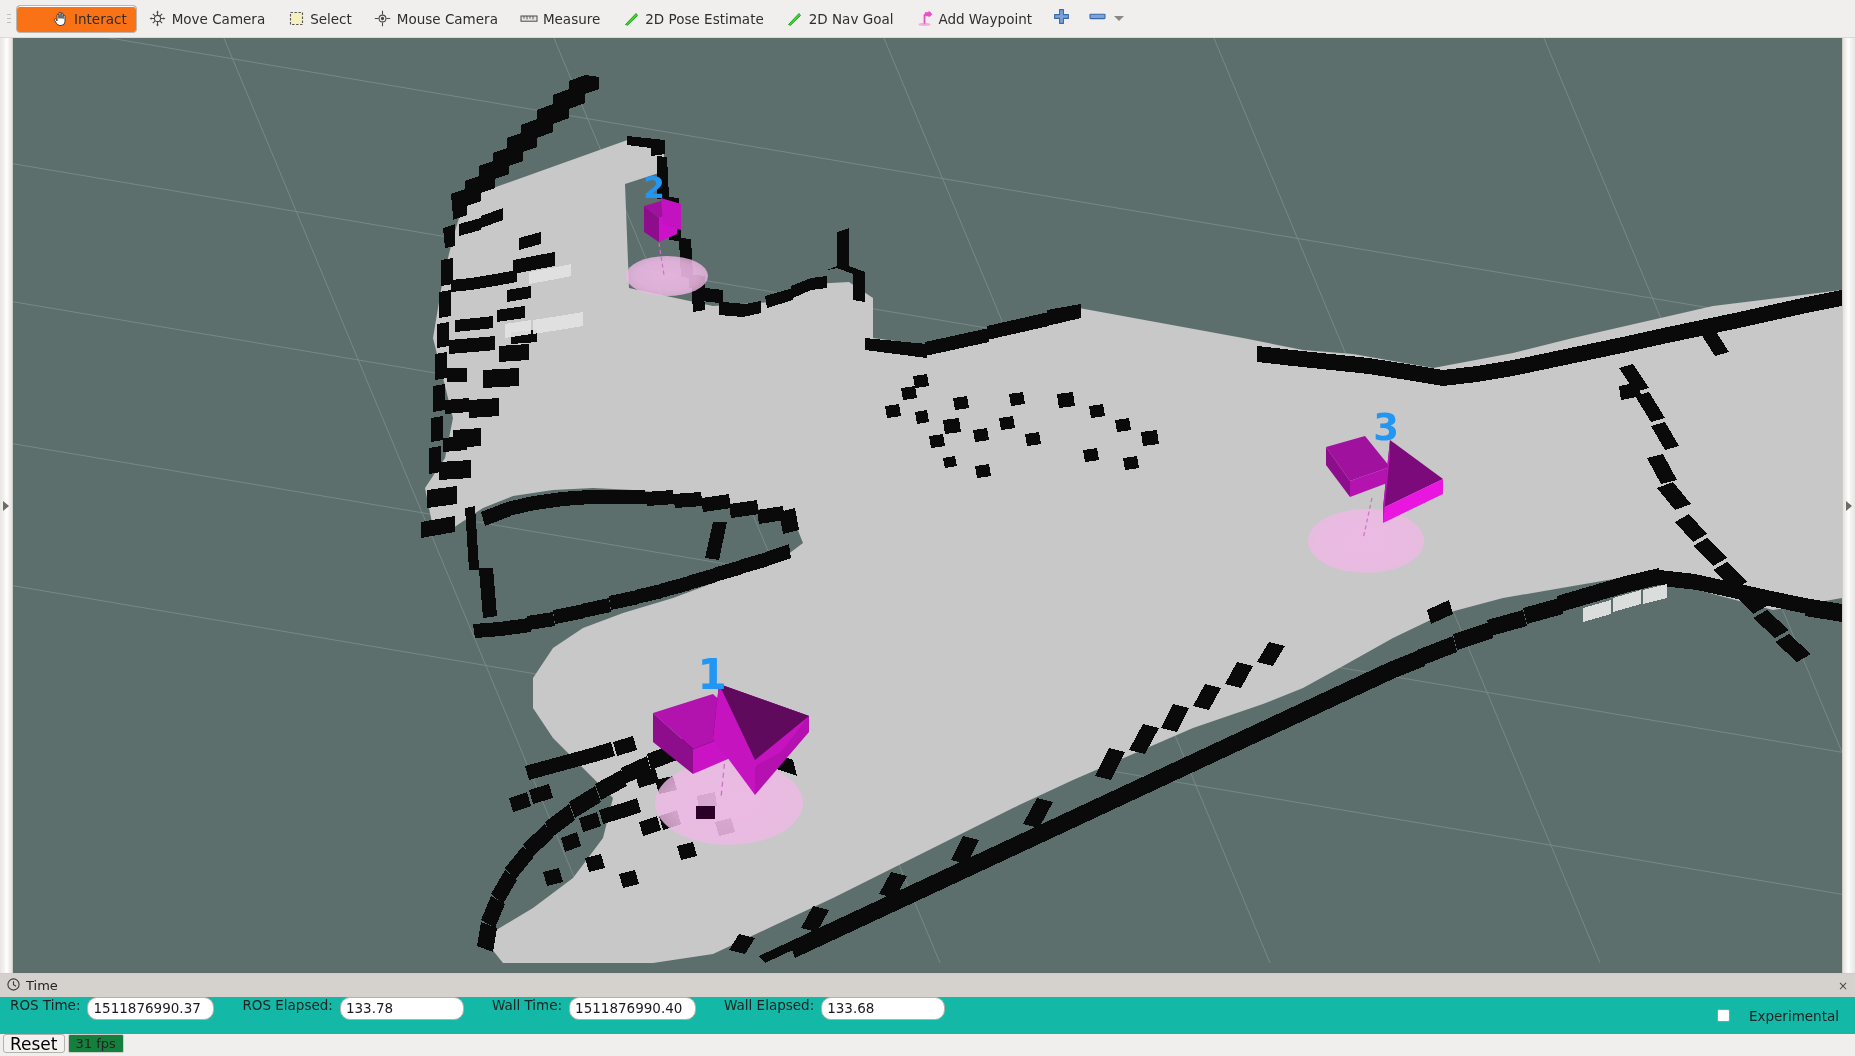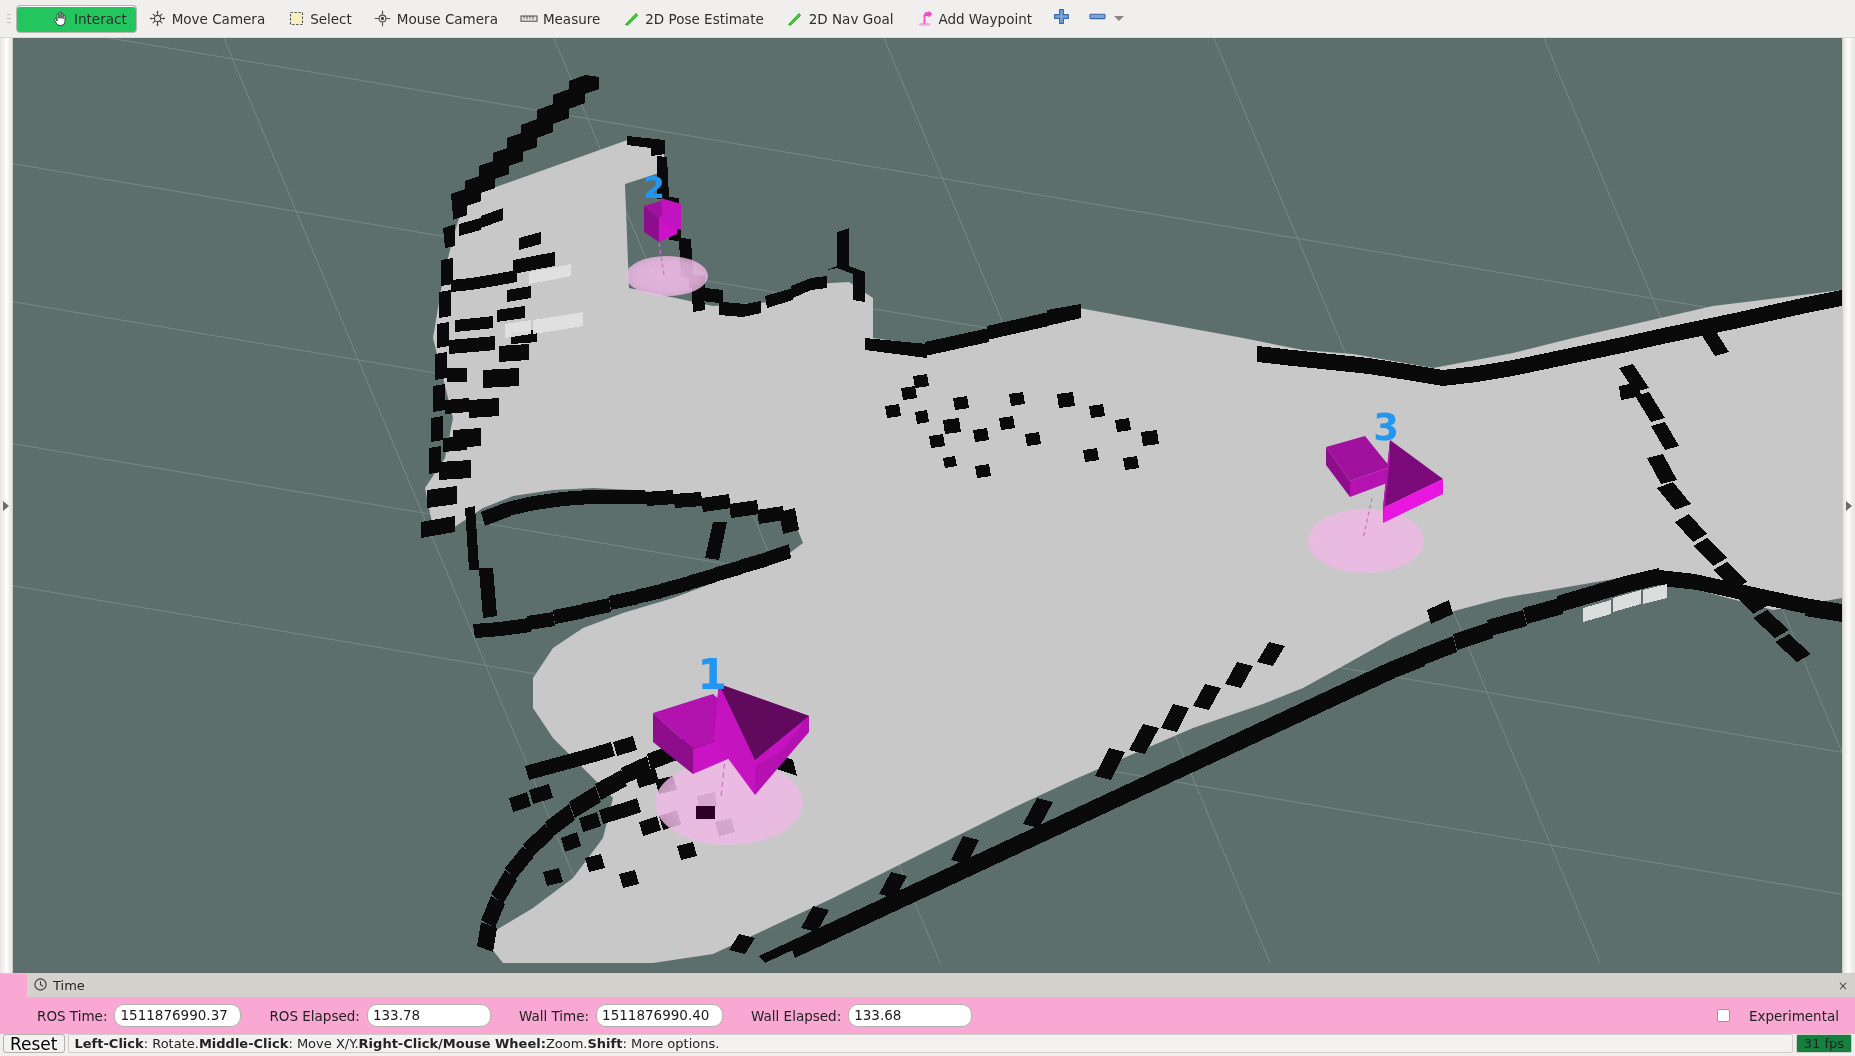--- a/index.html
+++ b/index.html
@@ -27,21 +27,21 @@
   }
   .tb-grip i { display:block; height:1px; background:#c2bfb8; width:100%; }
   .tbtn {
     display: flex; align-items: center; gap: 5px;
     height: 28px; padding: 0 9px; margin-right: 2px;
     font-size: 13.5px; color: #2e2e2e;
     border: 1px solid transparent; border-radius: 4px;
     background: transparent; white-space: nowrap; cursor: default;
   }
   .tbtn.active {
-    background: #22c55e;
+    background: #f97316;
     border: 1px solid #b9b6b0;
     box-shadow: inset 0 1px 0 #fff;
     padding-left: 34px;
   }
   .tbtn .ic { width: 18px; height: 18px; display:flex; align-items:center; justify-content:center; flex:0 0 18px; }
   .tbtn .ic svg { display:block; }
   .tb-plain { display:flex; align-items:center; height:28px; padding:0 9px; cursor:default;}
   .tb-caret { width:0;height:0;border-left:5px solid transparent;border-right:5px solid transparent;border-top:5px solid #8a8880; margin-left:7px;}
 
   
@@ -55,28 +55,28 @@
   .splitter .tri {
     position: absolute; top: 50%; left: 50%; transform: translate(-50%,-50%);
     width: 0; height: 0; border-top: 5px solid transparent; border-bottom: 5px solid transparent;
     border-left: 6px solid #6d6b66;
   }
   .splitter.right .tri { border-left: 6px solid #6d6b66; }
   #canvas3d { flex: 1; position: relative; overflow: hidden; background: #5d6f6d; }
   #canvas3d svg { position:absolute; top:0; left:0; display:block; }
 
   
-  #timepanel { background:#f9a8d4; border-top:1px solid #cfcdc8;padding-left:27px; }
+  #timepanel { background:#14b8a6; border-top:1px solid #cfcdc8; }
   #timehdr {
     height: 23px; background: #d5d2cd;
     display: flex; align-items: center; padding-left: 7px; gap: 6px;
     font-size: 13px; color: #232323; position: relative;
   }
   #timehdr .closeX { position:absolute; right:7px; top:50%; transform:translateY(-50%); font-size:12px; color:#4a4a4a;}
-  #timerow { height: 37px; display:flex; align-items:center; padding: 0 10px; gap: 0; }
+  #timerow { height: 37px; display:flex; padding: 0 10px; gap: 0; }
   .tlabel { font-size: 13.5px; color:#232323; margin-right:7px; white-space:nowrap;}
   .tinput {
     height: 23px; border: 1px solid #b5b2ac; background:#fff; border-radius:10px;
     font-size:13.5px; color:#1a1a1a; padding: 0 5px; line-height:21px;
     font-family:"DejaVu Sans","Liberation Sans",sans-serif;
   }
   .w-long { width: 127px; }
   .w-short { width: 124px; }
   .spacer-gap { width: 28px; }
   #expwrap { margin-left:auto; display:flex; align-items:center; gap:19px; padding-right:6px;}
@@ -559,26 +559,16 @@
 
       <div id="expwrap">
         <span class="cbox"></span>
         <span class="tlabel" style="margin-right:0">Experimental</span>
       </div>
     </div>
   </div>
 
   <div id="statusrow">
     <div id="resetbtn">Reset</div>
-    <div id="helptext">
-      <b>Left-Click</b>
-        <span>: Rotate. </span>
-        <b>Middle-Click</b>
-        <span>: Move X/Y. </span>
-        <b>Right-Click/Mouse Wheel:</b>
-        <span> Zoom. </span>
-        <b>Shift</b>
-        <span>: More options.</span>
-    </div>
     <div id="fpsbox">31 fps</div>
   </div>
 
 </div>
 
 </body></html>

